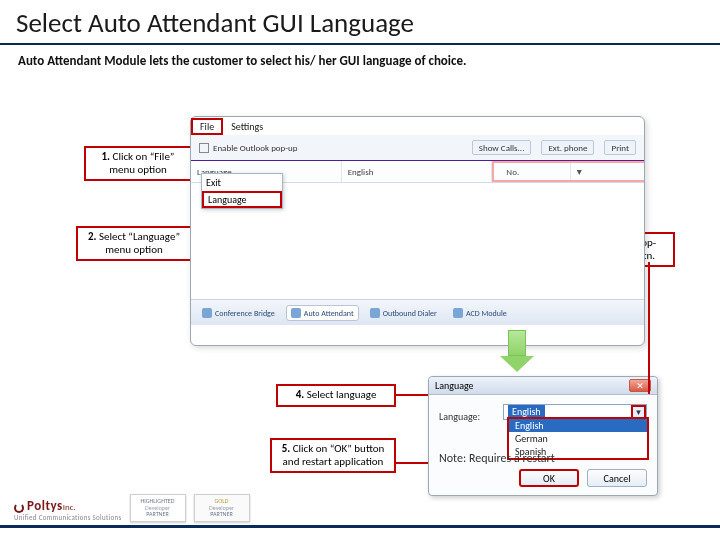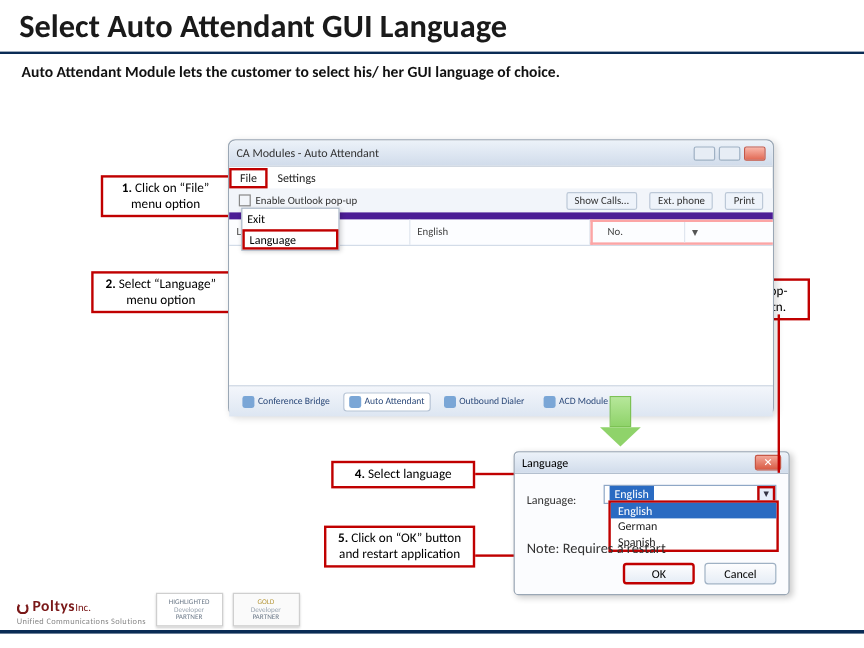--- a/index.html
+++ b/index.html
@@ -2,21 +2,21 @@
 <html><head>
 <meta charset="utf-8">
 <style>
   * { box-sizing: border-box; margin: 0; padding: 0; }
   body {
     width: 720px; height: 540px;
     font-family: Calibri, Arial, sans-serif;
     background: #fff; position: relative; overflow: hidden;
   }
   .title {
-    font-size: 27px; font-weight: bold; color: #1a1a1a;
+    font-size: 27px; font-weight: normal; color: #1a1a1a;
     padding: 6px 12px 4px 16px;
     border-bottom: 2px solid #0a2b55;
   }
   .subtitle {
     font-size: 13px; font-weight: 600; color: #111;
     padding: 8px 18px 4px 18px;
   }
   .callout {
     position: absolute;
     border: 2px solid #c00000;
@@ -54,21 +54,21 @@
   .menuitem.file { border: 2px solid #c00000; padding: 0 7px; background: #fff; }
   .dropdown {
     position: absolute; left: 10px; top: 56px;
     width: 82px; background: #fff; border: 1px solid #a8b6c6;
     box-shadow: 1px 1px 4px rgba(0,0,0,.2);
     font-size: 10px;
   }
   .dropdown-item { padding: 2px 4px; }
   .dropdown-item.lang { border: 2px solid #c00000; padding: 0 4px; }
   .toolbar {
-    height: 26px; background: #f2f5fa; border-bottom: 6px solid #4c1d95;
+    height: 26px; background: #f2f5fa; border-bottom: 1px solid #4c1d95;
     display: flex; align-items: center; font-size: 9px; color: #333;
     padding: 0 8px; gap: 10px;
   }
   .chk { width: 10px; height: 10px; border: 1px solid #888; display: inline-block; margin-right: 4px; vertical-align: middle; }
   .tbgrow { flex: 1; }
   .tbbtn { border: 1px solid #bcc8d7; background: #eef3fa; padding: 1px 6px; border-radius: 2px; font-size: 9px; }
   .cols {
     height: 22px; background: #fcfdff; border-bottom: 1px solid #d3dce8;
     display: flex; font-size: 9px; color: #444; align-items: center;
   }
@@ -171,28 +171,20 @@
   <b>4.</b><span> Select language</span>
 </div>
 <div class="hline" style="left:396px; top:394px; width:100px;"></div>
 
 <div class="callout" style="left:270px; top:438px; width:126px;">
   <b>5.</b><span> Click on “OK” button and restart application</span>
 </div>
 <div class="hline" style="left:396px; top:462px; width:128px;"></div>
 
 <div class="appwin">
-  <div class="appwin-titlebar">
-    <span>CA Modules - Auto Attendant</span>
-    <div class="winbtns">
-      <div class="winbtn"></div>
-      <div class="winbtn"></div>
-      <div class="winbtn close"></div>
-    </div>
-  </div>
   <div class="menubar">
     <div class="menuitem file">File</div>
     <div class="menuitem">Settings</div>
   </div>
   <div class="dropdown">
     <div class="dropdown-item">Exit</div>
     <div class="dropdown-item lang">Language</div>
   </div>
   <div class="toolbar">
     <span><span class="chk"></span><span>Enable Outlook pop-up</span></span>

